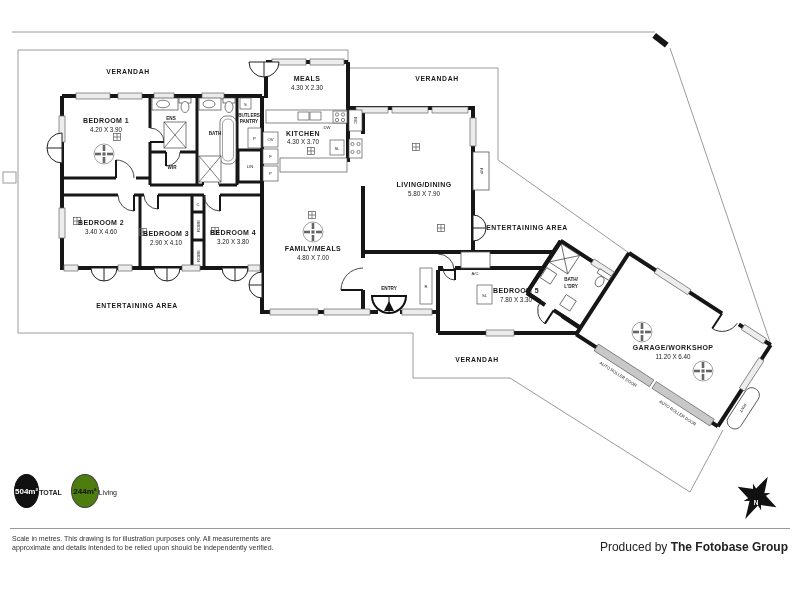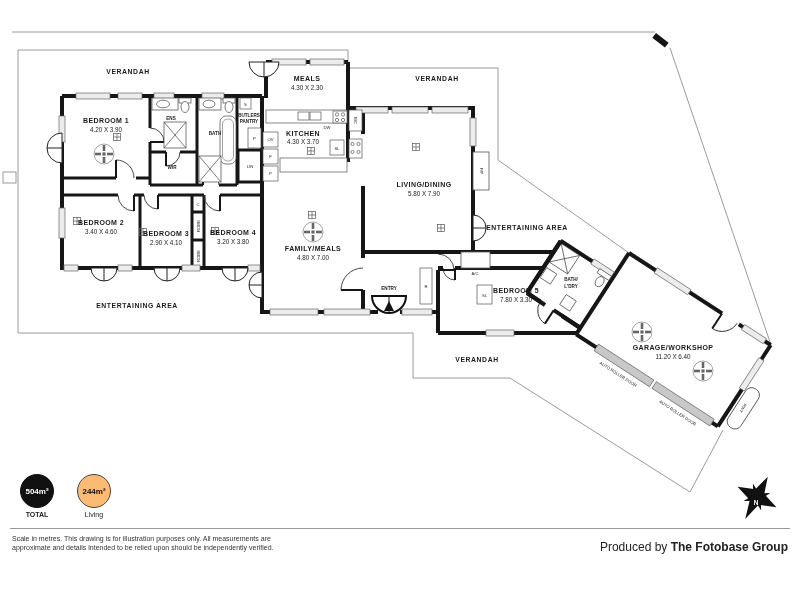--- a/index.html
+++ b/index.html
@@ -7,22 +7,22 @@
         font-family:"Liberation Sans", sans-serif;}
   #plan-svg{position:absolute;left:0;top:0;}
   .room-name{font-size:7px;font-weight:bold;letter-spacing:.4px;fill:#1a1a1a;}
   .room-dims{font-size:6.3px;fill:#222;}
   .area-name{font-size:6.8px;font-weight:bold;letter-spacing:.6px;fill:#1a1a1a;}
   .tiny{font-size:4.2px;fill:#222;}
   .tiny-b{font-size:4.6px;font-weight:bold;fill:#1a1a1a;}
   text{text-anchor:middle;}
   
   .stats{position:absolute;left:14px;top:474px;display:flex;gap:11px;}
-  .stat{width:46px;display:flex;flex-direction:column;align-items:center;}
-  .stat-circle{width:32px;height:32px;border-radius:50%;border:1px solid #444;background:#fdba74;
+  .stat{width:46px;display:flex;flex-direction:row;align-items:center;}
+  .stat-circle{width:32px;height:32px;border-radius:50%;border:1px solid #444;background:#4d7c0f;
       display:flex;align-items:center;justify-content:center;font-size:8px;font-weight:bold;color:#111;}
   .stat.filled .stat-circle{background:#111;border-color:#111;color:#fff;}
   .stat-label{margin-top:3px;font-size:7px;color:#222;}
   .stat.filled .stat-label{font-weight:bold;}
   .divider{position:absolute;left:10px;right:10px;top:528px;border-top:1px solid #999;}
   .disclaimer{position:absolute;left:12px;top:534px;font-size:7px;line-height:1.35;color:#333;}
   .produced{position:absolute;right:12px;top:540px;font-size:12px;color:#222;}
   .produced b{font-weight:bold;}
 </style>
 </head>

